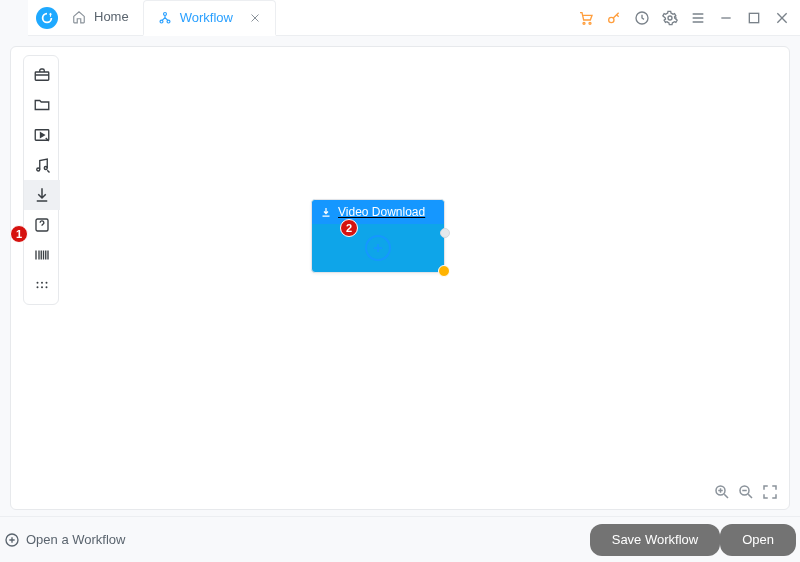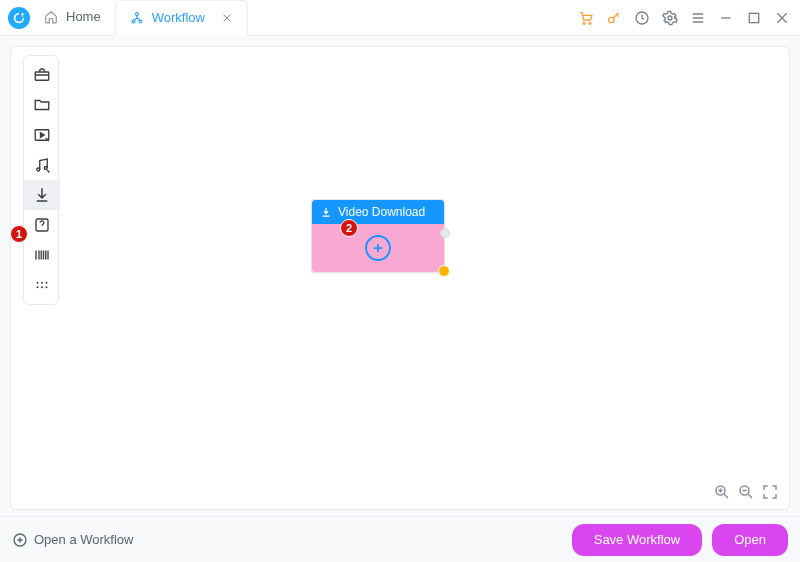--- a/index.html
+++ b/index.html
@@ -1,18 +1,18 @@
 <!DOCTYPE html>
 <html><head>
 <meta charset="utf-8">
 <style>
   * { box-sizing: border-box; margin: 0; padding: 0; }
   body { font-family: -apple-system, "Segoe UI", Arial, sans-serif; width: 800px; height: 562px; background: #f8f9fb; overflow: hidden; position: relative; }
   
-  .titlebar { height: 36px; display: flex; align-items: center; background: #fff; border-bottom: 1px solid #eceef1; }
+  .titlebar { height: 36px; display: flex; align-items: center; background: #fff; border-bottom: 1px solid #eceef1; margin-left: 28px; }
   .app-icon { width: 22px; height: 22px; margin-left: 8px; border-radius: 50%; background: #1fa9ff; display:flex; align-items:center; justify-content:center; color:#fff; font-weight:700; font-size:13px;}
   .tab { display:flex; align-items:center; height:36px; padding:0 14px; font-size:13px; color:#5a646e; gap:8px; cursor:pointer; border-bottom:2px solid transparent;}
   .tab .ico { width:14px; height:14px; display:inline-flex; align-items:center; justify-content:center;}
   .tab.active{ background:#fff; border-top:1px solid #eceef1; border-left:1px solid #eceef1; border-right:1px solid #eceef1; border-bottom:2px solid #fff; color:#2aa0ff; border-radius:4px 4px 0 0; margin-bottom:-1px;align-items:center;}
   .tab .close{ width:12px; height:12px; color:#8a929a; margin-left:8px;}
   .titlespacer{flex:1;}
   .titlebtns{display:flex; align-items:center; gap:12px; padding-right:10px;}
   .titlebtns .tbtn{width:16px; height:16px; color:#7a828a; cursor:pointer; display:flex;align-items:center;justify-content:center;}
   .titlebtns .tbtn.cart{color:#ff9e3d;}
   .titlebtns .tbtn.key{color:#ff9e3d;}
@@ -20,38 +20,38 @@
   .workspace{position:relative; margin:10px; height:464px; background:#fff; border:1px solid #e7e9ec; border-radius:6px;}
   
   .toolbar{position:absolute; left:12px; top:8px; width:36px; background:#fff; border:1px solid #e7e9ec; border-radius:6px; display:flex; flex-direction:column; padding:4px 0;}
   .toolbar-item{width:36px; height:30px; display:flex; align-items:center; justify-content:center; color:#3a3f44; cursor:pointer;}
   .toolbar-item.active{background:#eef0f3;}
   .toolbar-item svg{width:18px;height:18px;}
   
   .badge{position:absolute; width:18px;height:18px;border-radius:50%; background:#d6120f; border:1.5px solid #fff; color:#fff; font-size:11px; font-weight:700; display:flex; align-items:center; justify-content:center;}
   .badge.b1{left:-1px; top:178px;}
   
-  .node{position:absolute; left:300px; top:152px; width:134px; background:#f9a8d4; border:1px solid #e2e4e8; border-radius:4px; box-shadow:0 1px 3px rgba(0,0,0,.06);}
+  .node{position:absolute; left:300px; top:152px; width:134px; background:#0ea5e9; border:1px solid #e2e4e8; border-radius:4px; box-shadow:0 1px 3px rgba(0,0,0,.06);text-decoration:underline;}
   .node-head{background:#1597ff; color:#fff; height:24px; display:flex; align-items:center; gap:6px; padding:0 8px; font-size:12px; border-radius:4px 4px 0 0;}
   .node-head .hico{width:12px;height:12px;}
   .node-body{height:48px; display:flex; align-items:center; justify-content:center; position:relative;}
   .plus-ring{width:26px;height:26px;border:2.5px solid #1597ff;border-radius:50%;display:flex;align-items:center;justify-content:center;}
   .plus-ring svg{width:14px;height:14px;color:#1597ff;}
   .node-eport{position:absolute; right:-6px; top:28px; width:10px; height:10px; background:#e6e9ec; border:1px solid #d6dade; border-radius:50%;}
   .node-warn{position:absolute; right:-6px; bottom:-5px; width:12px;height:12px;background:#ffb300;border-radius:50%; border:1.5px solid #fff;}
   .badge.b2{left:329px; top:172px;}
   
   .zoomctrl{position:absolute; right:10px; bottom:8px; display:flex; gap:6px; color:#8a929a;}
   .zoomctrl .zbtn{width:18px;height:18px;cursor:pointer;display:flex;align-items:center;justify-content:center;}
   
-  .footer{position:absolute; left:0; right:0; bottom:0; height:46px; display:flex; align-items:center; padding:0 12px; gap:10px; border-top:1px solid #eceef1; background:#f8f9fb;}
+  .footer{position:absolute; left:0; right:0; bottom:0; height:46px; display:flex; align-items:center; padding:0 4px; border-top:1px solid #eceef1; background:#f8f9fb;}
   .open-wf{display:flex; align-items:center; gap:6px; color:#5a646e; font-size:13px; cursor:pointer;}
   .open-wf svg{width:16px;height:16px;}
   .footer-spacer{flex:1;}
-  .btn{height:32px; padding:0 22px; border:none; border-radius:12px; background:#d946ef; color:#fff; font-size:13px; cursor:pointer;}
+  .btn{height:32px; padding:0 22px; border:none; border-radius:12px; background:#737373; color:#fff; font-size:13px; cursor:pointer;}
 </style>
 </head>
 <body>
 
 <div class="titlebar">
   <div class="app-icon">
     <svg viewBox="0 0 24 24" width="14" height="14">
         <path fill="#fff" d="M12 3a9 9 0 1 0 9 9h-3a6 6 0 1 1-6-6V3z"></path>
         <path fill="#fff" d="M15 6l3-3 3 3h-2v4h-2V6z"></path>
       </svg>

